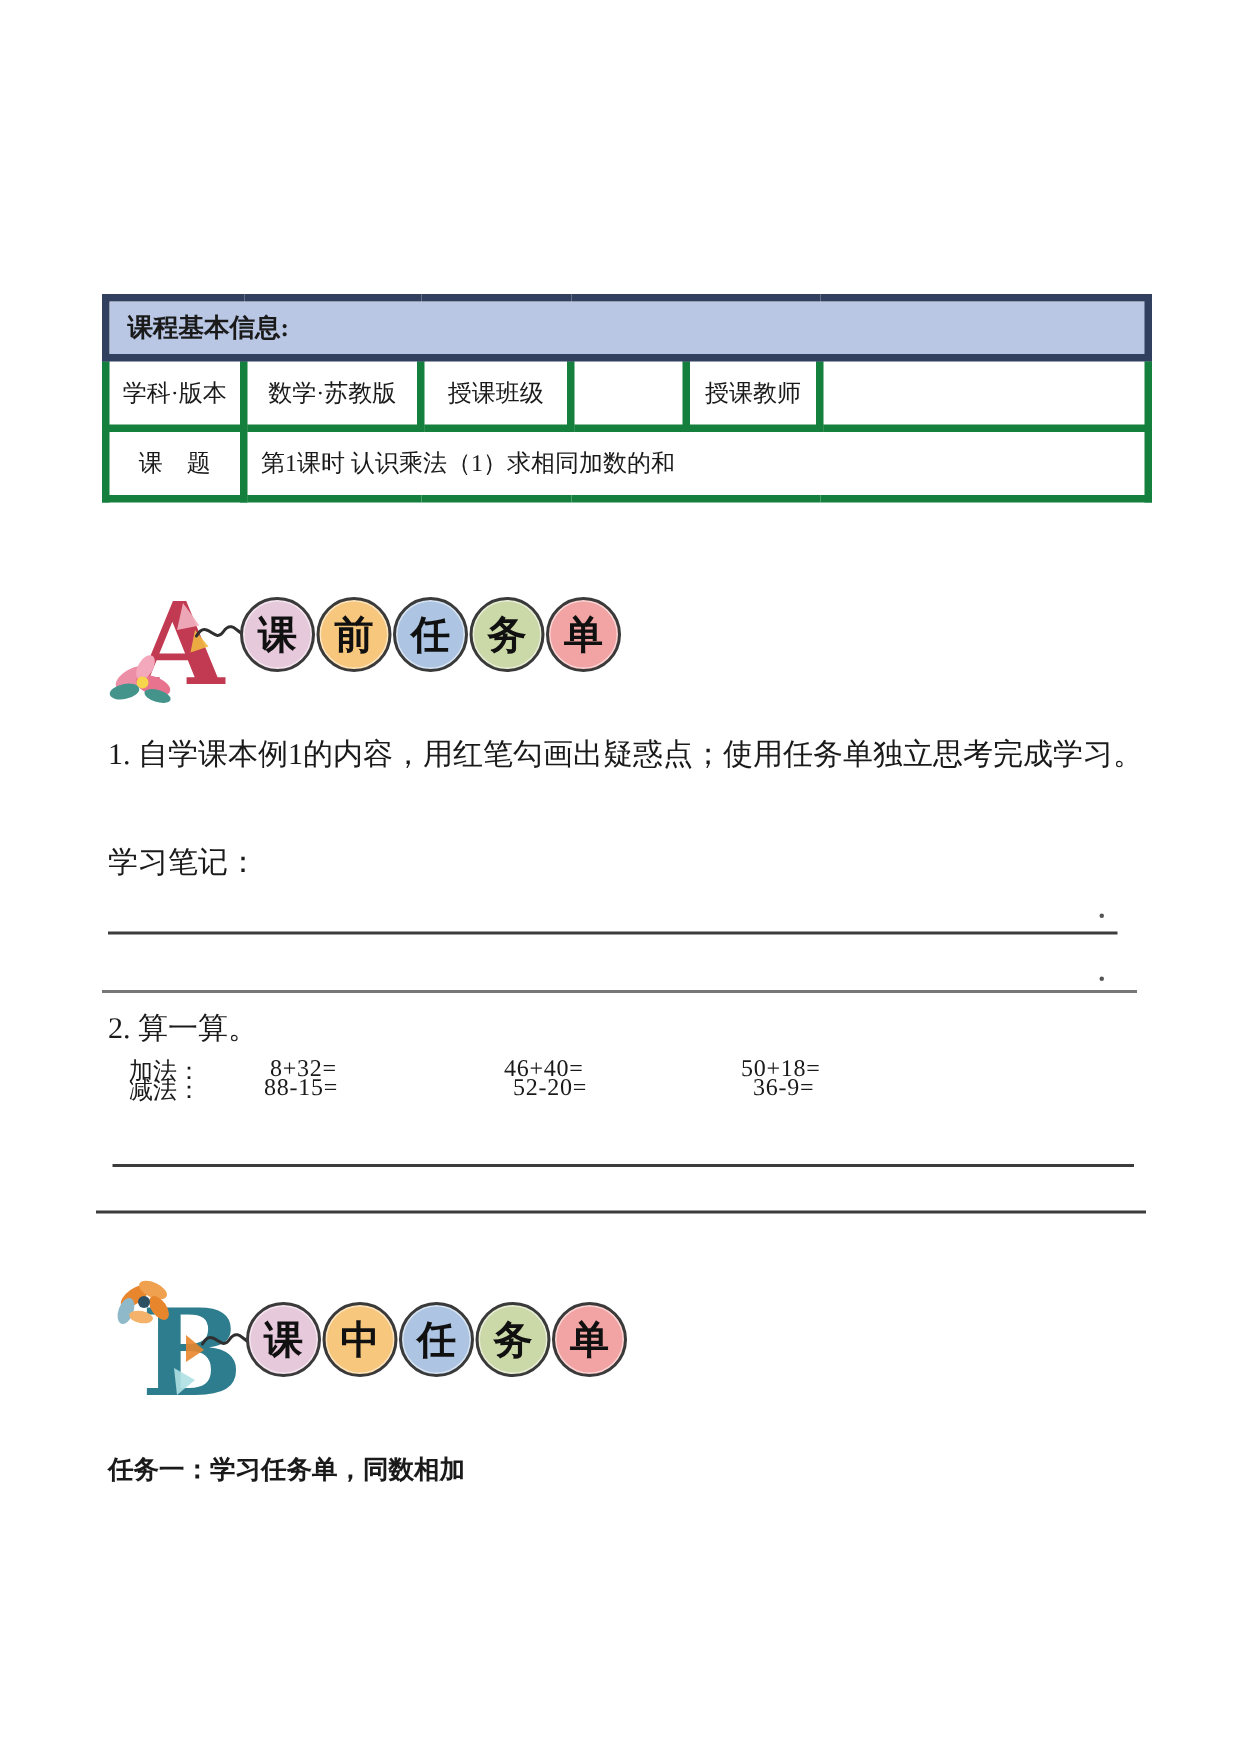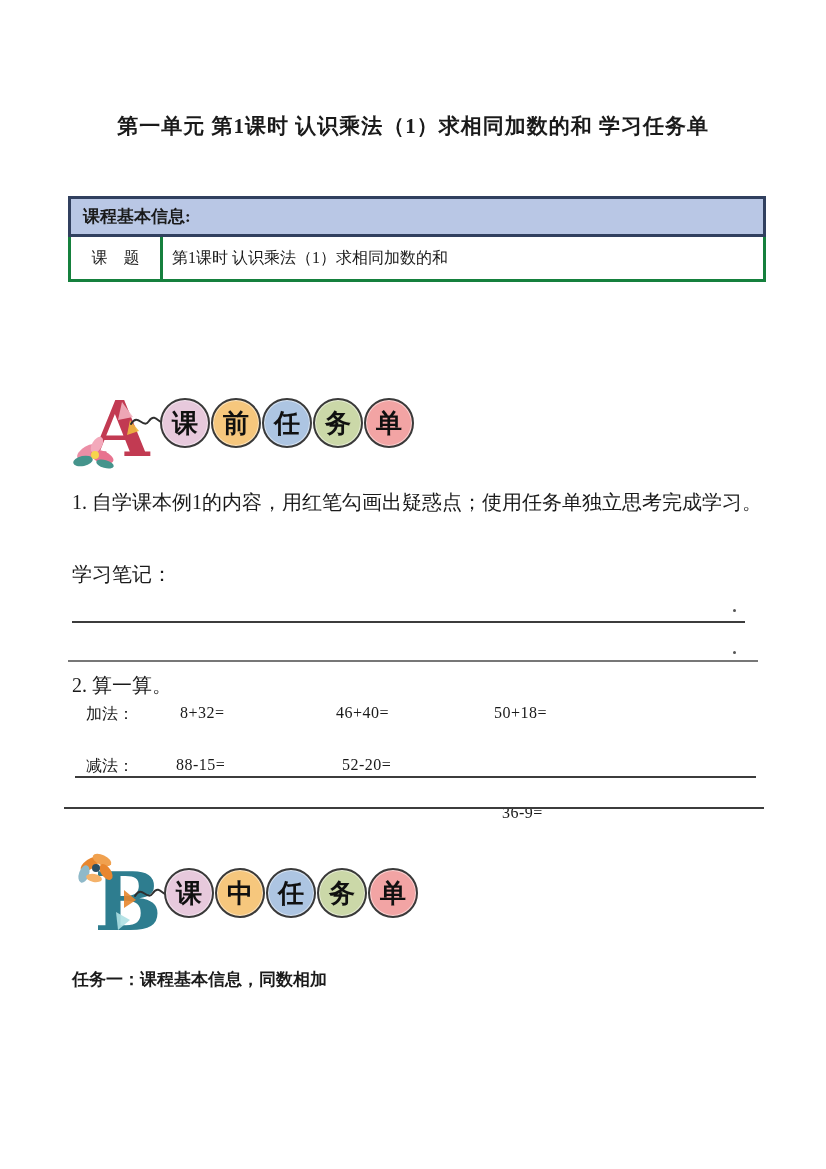--- a/index.html
+++ b/index.html
@@ -11,21 +11,21 @@
   }
   .abs{position:absolute;}
   .doc-title{
     left:0;right:0;top:112px;text-align:center;
     font-size:21px;font-weight:bold;letter-spacing:1px;
   }
   
   .info-table{left:68px;top:196px;}
   .info-table table{border-collapse:collapse;table-layout:fixed;width:695px;}
   .info-table td{
-    border:3px solid #15803d;font-size:16px;text-align:center;
+    border:5px solid #15803d;font-size:16px;text-align:center;
     overflow:hidden;white-space:nowrap;padding:0 2px;
   }
   .info-table td.thead{
     text-align:left;padding-left:12px;font-weight:bold;font-size:17px;
     height:35px;border-color:#31405f;
   }
   .info-table tr.body-row td{height:42px;}
   .info-table td.lefty{text-align:left;padding-left:9px;}
   
   .circle-row{display:flex;}
@@ -46,35 +46,42 @@
   .task-heading{
     left:72px;font-size:17px;font-weight:bold;
     font-family:"Liberation Sans","DejaVu Sans",sans-serif;
   }
 </style>
 </head>
 <body>
 
 <div class="page">
 
-  <div class="abs doc-title">第一单元 第1课时 认识乘法（1）求相同加数的和 学习任务单</div>
 
   <div class="abs info-table">
     <table>
       <colgroup>
         <col style="width:92px">
           <col style="width:118px">
           <col style="width:100px">
         <col style="width:77px">
           <col style="width:89px">
           <col style="width:219px">
       </colgroup>
       <tbody>
           <tr>
         <td colspan="6" class="thead" style="background-color: rgb(185, 199, 229);">课程基本信息:</td>
+      </tr>
+      <tr class="body-row">
+        <td>学科·版本</td>
+        <td>数学·苏教版</td>
+        <td>授课班级</td>
+        <td></td>
+        <td>授课教师</td>
+        <td></td>
       </tr>
       <tr class="body-row">
         <td>课　题</td>
         <td colspan="5" class="lefty">第1课时 认识乘法（1）求相同加数的和</td>
       </tr>
     </tbody>
       </table>
   </div>
 
   <div class="abs" style="left:72px;top:384px;width:100px;height:86px;">
@@ -122,25 +129,25 @@
   <div class="abs notes-line gray" style="left:68px;top:660px;width:690px;"></div>
 
   <div class="abs body-text" style="top:672px;">2. 算一算。</div>
 
   <div class="abs" style="left:0;top:704px;width:826px;height:24px;">
     <span class="abs calc-label" style="left:72px;">加法：</span>
     <span class="abs calc-num" style="left:180px;">8+32=</span>
     <span class="abs calc-num" style="left:336px;">46+40=</span>
     <span class="abs calc-num" style="left:494px;">50+18=</span>
   </div>
-  <div class="abs" style="left:0;top:756px;width:826px;height:24px;text-decoration:underline;">
+  <div class="abs" style="left:0;top:717px;width:826px;height:24px;text-decoration:underline;">
     <span class="abs calc-label" style="left:72px;">减法：</span>
     <span class="abs calc-num" style="left:176px;">88-15=</span>
     <span class="abs calc-num" style="left:342px;">52-20=</span>
-    <span class="abs calc-num" style="left:502px;margin-top:48px;">36-9=</span>
+    <span class="abs calc-num" style="left:502px;">36-9=</span>
   </div>
 
   <div class="abs notes-line" style="left:75px;top:776px;width:681px;"></div>
   <div class="abs notes-line" style="left:64px;top:807px;width:700px;"></div>
 
   <div class="abs" style="left:72px;top:850px;width:100px;height:92px;">
     <svg width="100" height="92" viewBox="0 0 100 92">
       <text x="56" y="80" text-anchor="middle" font-size="80" font-weight="bold" font-family="'DejaVu Serif',serif" fill="#2e7d8f">B</text>
       <path d="M52,40 l12,10 -12,8 z" fill="#e8862e" opacity="0.9"></path>
       <path d="M44,62 l14,8 -12,10 z" fill="#aee0e3" opacity="0.9"></path>
@@ -168,15 +175,15 @@
         <span>任</span>
       </div>
     <div class="circle" style="background-color: rgb(203, 216, 168);">
         <span>务</span>
       </div>
     <div class="circle" style="background-color: rgb(242, 164, 164);">
         <span>单</span>
       </div>
   </div>
 
-  <div class="abs task-heading" style="top:968px;">任务一：课程基本信息，同数相加</div>
+  <div class="abs task-heading" style="top:968px;">任务一：学习任务单，同数相加</div>
 
 </div>
 
 </body></html>

